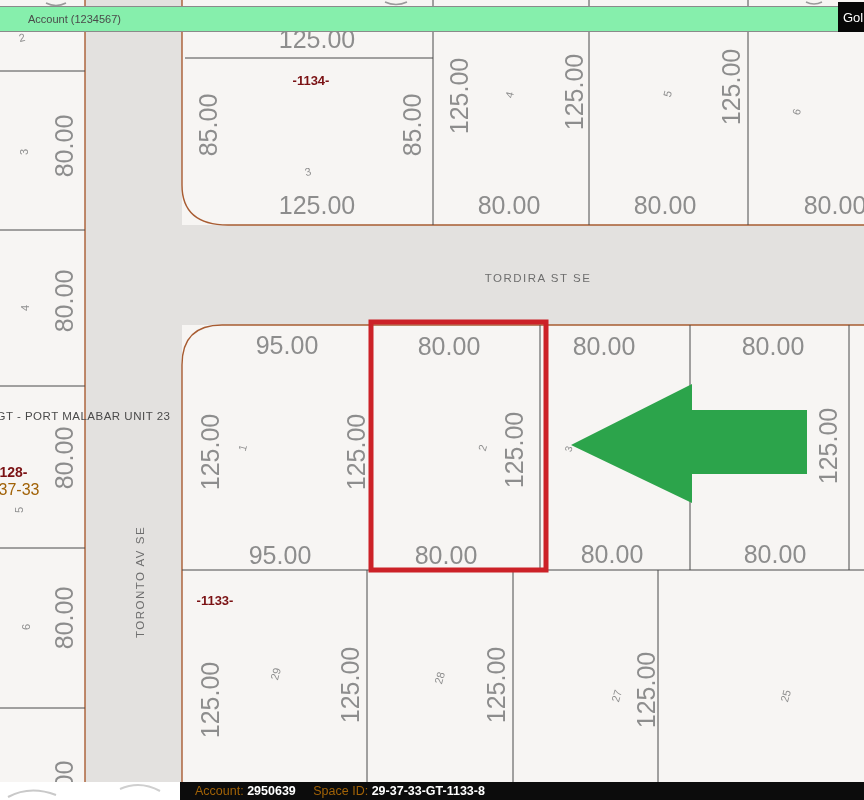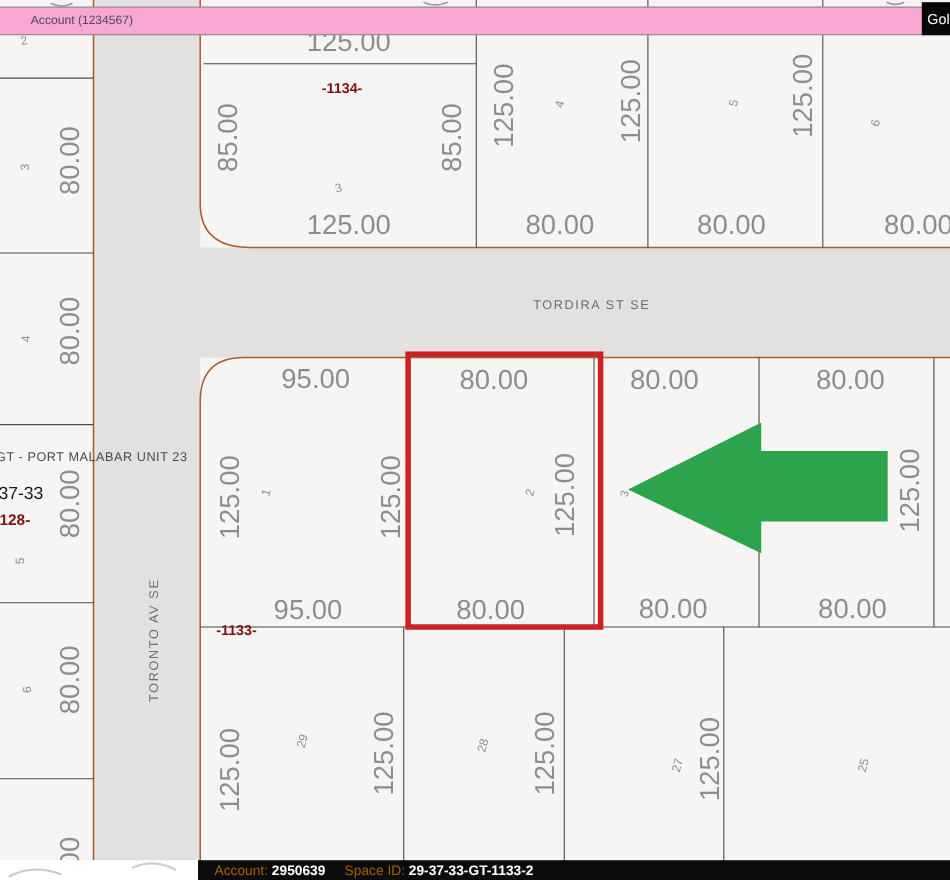--- a/index.html
+++ b/index.html
@@ -10,30 +10,30 @@
   #map{position:absolute;inset:0;background:#f7f5f3;}
   #map svg{position:absolute;left:0;top:0;}
   #label-layer{position:absolute;inset:0;z-index:2;}
   .lbl{position:absolute;white-space:nowrap;line-height:1;}
   .dim{font-size:25px;color:#8d8d8d;}
   .lotnum{font-size:11px;color:#8f8f8f;}
   .lotnum.tiny{font-size:10px;}
   .street{font-size:11.5px;color:#6e6e6e;letter-spacing:1.5px;}
   .blockref{font-size:13px;color:#7a1113;font-weight:bold;}
   .unitref{font-size:11.5px;color:#4a4a4a;letter-spacing:.5px;}
-  .blueref{font-size:16px;color:#0f172a;}
+  .blueref{font-size:16px;color:#a16207;margin-top:40px;}
   .redref{font-size:14px;color:#7a1113;font-weight:bold;}
 
   
   #watermark{position:absolute;left:3px;top:744px;z-index:3;
     font-size:27px;font-weight:600;color:#1c1c1c;letter-spacing:.5px;opacity:.93;}
 
   
   #top-bar{position:absolute;left:0;top:6px;width:864px;height:26px;z-index:6;
-    background:#f9a8d4;border-top:1px solid #8a8a8a;border-bottom:1px solid #8a8a8a;
+    background:#86efac;border-top:1px solid #8a8a8a;border-bottom:1px solid #8a8a8a;
     box-sizing:border-box;}
   #top-bar .acct{position:absolute;left:28px;top:0;height:24px;line-height:24px;
     font-size:11px;color:#4a4a4a;}
   #go-button{position:absolute;right:0;top:2px;width:26px;height:30px;z-index:7;
     background:#070707;color:#fff;font-size:13px;display:flex;align-items:center;
     padding-left:5px;box-sizing:border-box;}
 
   
   #bottom-bar{position:absolute;left:180px;top:782px;width:684px;height:18px;z-index:6;
     background:#0c0c0c;color:#fff;font-size:12.5px;line-height:18px;
@@ -90,21 +90,21 @@
 
     <rect x="371" y="322" width="175" height="248" fill="none" stroke-width="5" stroke="#cc2127"></rect>
 
     <polygon points="571,445 692,384 692,410 807,410 807,474 692,474 692,503" fill="#2ca44b"></polygon>
   </svg>
 
   <div id="label-layer">
       <span class="lbl street" style="left: 538px; top: 279px; transform: translate(-50%, -50%) rotate(0deg);">TORDIRA ST SE</span>
       <span class="lbl street" style="left: 141px; top: 582px; transform: translate(-50%, -50%) rotate(-90deg);">TORONTO AV SE</span>
       <span class="lbl blockref" style="left: 311px; top: 80px; transform: translate(-50%, -50%) rotate(0deg);">-1134-</span>
-      <span class="lbl blockref" style="left: 215px; top: 573px; transform: translate(-50%, -50%) rotate(0deg);">-1133-</span>
+      <span class="lbl blockref" style="left: 215px; top: 600px; transform: translate(-50%, -50%) rotate(0deg);">-1133-</span>
       <span class="lbl unitref" style="left: 80px; top: 417px; transform: translate(-50%, -50%) rotate(0deg);">#GT - PORT MALABAR UNIT 23</span>
       <span class="lbl blueref" style="left: 19px; top: 450px; transform: translate(-50%, -50%) rotate(0deg);">37-33</span>
       <span class="lbl redref" style="left: 10px; top: 472px; transform: translate(-50%, -50%) rotate(0deg);">1128-</span>
       <span class="lbl dim" style="left: 64px; top: 146px; transform: translate(-50%, -50%) rotate(-90deg);">80.00</span>
       <span class="lbl dim" style="left: 64px; top: 301px; transform: translate(-50%, -50%) rotate(-90deg);">80.00</span>
       <span class="lbl dim" style="left: 64px; top: 458px; transform: translate(-50%, -50%) rotate(-90deg);">80.00</span>
       <span class="lbl dim" style="left: 64px; top: 618px; transform: translate(-50%, -50%) rotate(-90deg);">80.00</span>
       <span class="lbl dim" style="left: 64px; top: 792px; transform: translate(-50%, -50%) rotate(-90deg);">80.00</span>
       <span class="lbl dim" style="left: 317px; top: 39px; transform: translate(-50%, -50%) rotate(0deg);">125.00</span>
       <span class="lbl dim" style="left: 208px; top: 125px; transform: translate(-50%, -50%) rotate(-90deg);">85.00</span>
@@ -160,14 +160,14 @@
 <div id="logo-box">
   <svg width="180" height="18">
     <path d="M8 15 Q30 3 56 13" fill="none" stroke="#c9c9c9" stroke-width="2"></path>
     <path d="M120 7 Q140 -2 160 9" fill="none" stroke="#cfcfcf" stroke-width="2"></path>
   </svg>
 </div>
 <div id="bottom-bar">
   <span class="k">Account:</span>
   <span class="v">2950639</span>
   <span class="k">Space ID:</span>
-  <span class="v">29-37-33-GT-1133-2</span>
+  <span class="v">29-37-33-GT-1133-8</span>
 </div>
 
 </body></html>

